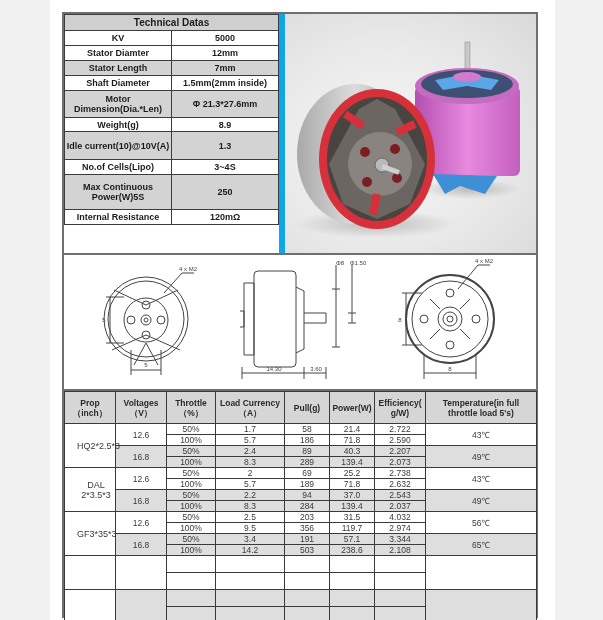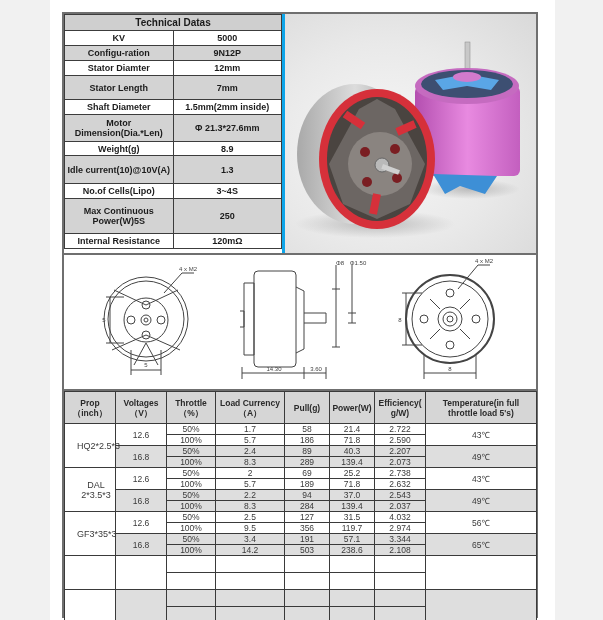--- a/index.html
+++ b/index.html
@@ -13,21 +13,21 @@
     position: absolute; left: 50px; top: 0; width: 505px; height: 620px;
     background: #ffffff;
   }
   .sheet {
     position: absolute; left: 62px; top: 12px; width: 476px; height: 606px;
     border: 2px solid #6f6f6f;
     background: #fff;
   }
   
   .top { position: absolute; left: 0; top: 0; width: 472px; height: 239px; display: flex; }
-  .spec { width: 221px; height: 239px; border-right: 3px solid #0ea5e9; }
+  .spec { width: 221px; height: 239px; border-right: 6px solid #0ea5e9; }
   .spec table { width: 100%; border-collapse: collapse; table-layout: fixed; }
   .spec td {
     border: 1px solid #3c3c3c; text-align: center; vertical-align: middle;
     font-weight: bold; font-size: 9px; color: #1b1b1b; line-height: 10px; padding: 0 1px;
   }
   .spec td.k { width: 114px; }
   .spec tr.g td { background: #d3d3d3; }
   .spec tr.w td { background: #ffffff; }
   .spec tr.title td { background: #cfcfcf; font-size: 10px; height: 16px; }
   .photo {
@@ -64,29 +64,25 @@
     <div class="spec">
       <table>
         <tbody>
             <tr class="title">
               <td colspan="2">Technical Datas</td>
             </tr>
         <tr class="w" style="height:15px">
               <td class="k">KV</td>
               <td>5000</td>
             </tr>
-        <tr class="g" style="height:15px">
-              <td class="k">Configu-ration</td>
-              <td>9N12P</td>
-            </tr>
         <tr class="w" style="height:15px">
               <td class="k">Stator Diamter</td>
               <td>12mm</td>
             </tr>
-        <tr class="g" style="height:24px">
+        <tr class="g" style="height:15px">
               <td class="k">Stator Length</td>
               <td>7mm</td>
             </tr>
         <tr class="w" style="height:15px">
               <td class="k">Shaft Diameter</td>
               <td>1.5mm(2mm inside)</td>
             </tr>
         <tr class="g" style="height:27px">
               <td class="k">Motor Dimension(Dia.*Len)</td>
               <td>Φ 21.3*27.6mm</td>
@@ -308,21 +304,21 @@
         <td class="g">284</td>
         <td class="g">139.4</td>
         <td class="g">2.037</td>
       </tr>
 
       <tr>
         <td rowspan="4" class="w lbl">GF3*35*3</td>
         <td rowspan="2" class="w">12.6</td>
         <td class="w">50%</td>
         <td class="w">2.5</td>
-        <td class="w">127</td>
+        <td class="w">203</td>
         <td class="w">31.5</td>
         <td class="w">4.032</td>
         <td rowspan="2" class="w">56℃</td>
       </tr>
       <tr>
         <td class="w">100%</td>
         <td class="w">9.5</td>
         <td class="w">356</td>
         <td class="w">119.7</td>
         <td class="w">2.974</td>

